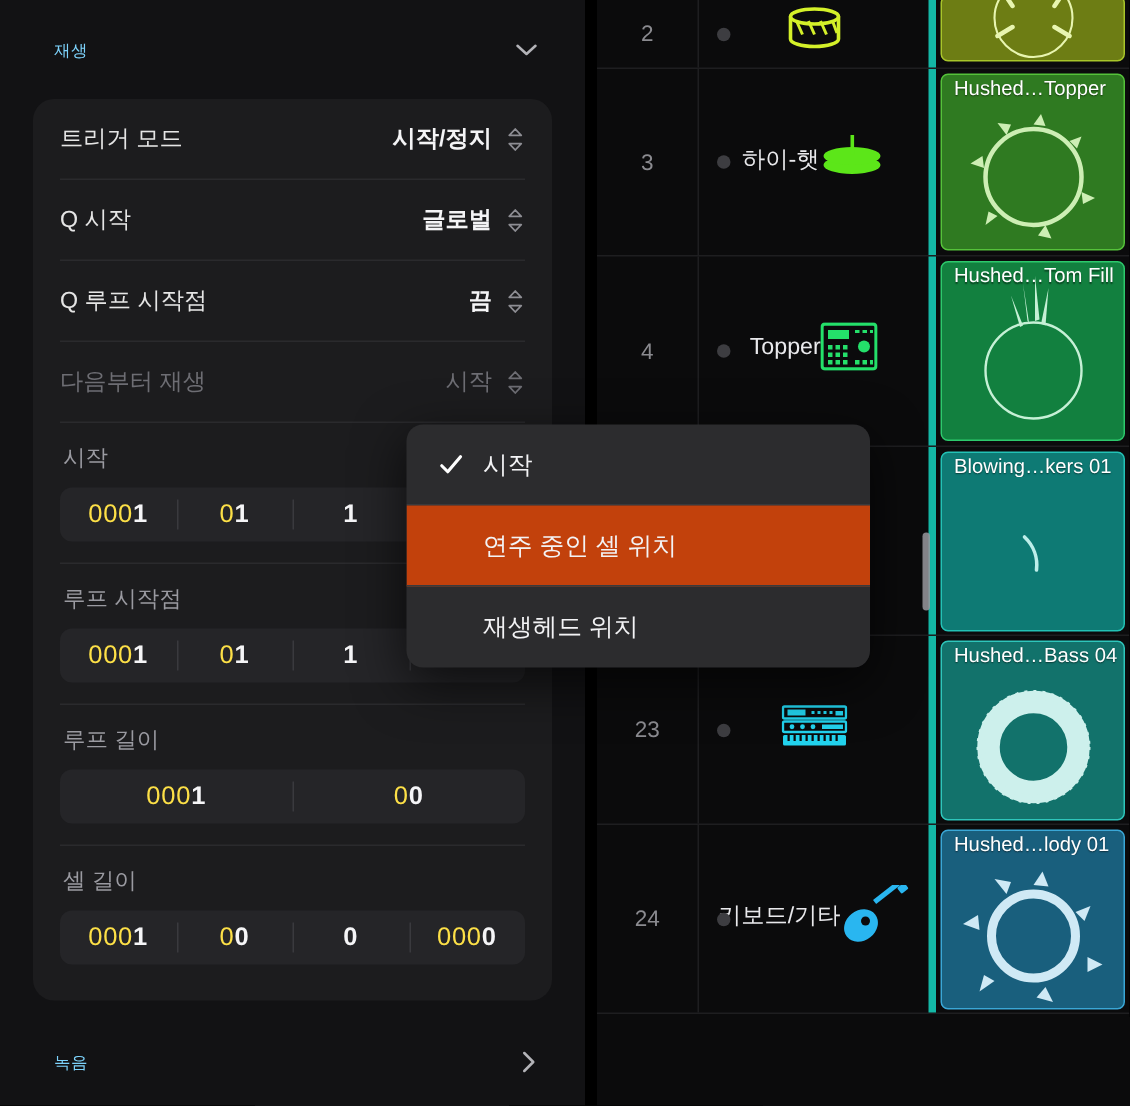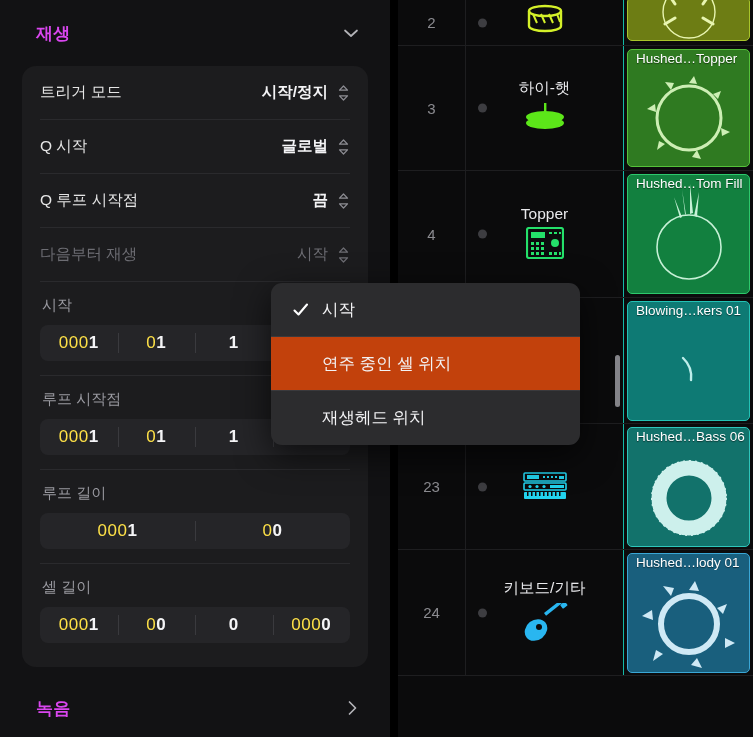--- a/index.html
+++ b/index.html
@@ -14,21 +14,21 @@
   
   #inspector {
     position: absolute; left: 0; top: 0; width: 390px; height: 737px;
     background: #121214;
     overflow: hidden;
   }
   .sect-header {
     display: flex; align-items: center; justify-content: space-between;
     padding: 0 28px 0 36px; height: 66px;
   }
-  .sect-title { color: #d946ef; font-size: 17px; font-weight: bold; letter-spacing: .3px; }
+  .sect-title { color: #7dd3fc; font-size: 11px; font-weight: normal; letter-spacing: .3px; }
   .chev-down { width: 22px; height: 22px; display:block; }
   .card {
     margin: 0 22px 0 22px; background: #1c1c1e; border-radius: 14px;
     padding: 0 0 10px 0;
   }
   .row {
     position: relative; display:flex; align-items:center; justify-content:space-between;
     height: 54px; margin: 0 18px; border-bottom: 1px solid #2a2a2d;
   }
   .row:last-child { border-bottom: none; }
@@ -89,22 +89,22 @@
   }
   .grow {
     position: relative; display:flex; align-items:stretch;
     border-bottom: 1px solid #1e1e20;
   }
   .grow .numcol {
     width: 68px; flex: 0 0 68px; display:flex; align-items:center; justify-content:center;
     color: #8b8b90; font-size: 15px; border-right: 1px solid #1e1e20;
   }
   .grow .tcol {
-    flex: 1 1 auto; position:relative; display:flex; flex-direction:column;
-    align-items:center; justify-content:center; border-right: 1px solid #14b8a6;
+    flex: 1 1 auto; position:relative; display:flex; flex-direction:row;
+    align-items:center; justify-content:center; border-right: 5px solid #14b8a6;
   }
   .tname { color: #e9e9ec; font-size: 15.5px; margin-bottom: 4px; }
   .ticon { font-size: 30px; line-height: 1; }
   .dot {
     position:absolute; left: 12px; top: 50%; transform: translateY(-50%);
     width: 9px; height: 9px; border-radius: 50%; background: #3d3d41;
   }
   .clipcol { width: 129px; flex: 0 0 129px; display:flex; align-items:center; justify-content:center; }
   .clip {
     width: 123px; border-radius: 5px; position: relative; overflow: hidden;
@@ -442,21 +442,21 @@
                 <rect x="24" y="20" width="1.5" height="4"></rect>
                 <rect x="28" y="20" width="1.5" height="4"></rect>
                 <rect x="32" y="20" width="1.5" height="4"></rect>
                 <rect x="36" y="20" width="1.5" height="4"></rect>
               </g>
           </svg>
         </span>
       </div>
       <div class="clipcol">
         <div class="clip" style="height:120px; background:#12726b; border:1.5px solid #2ec6bb;">
-          <span class="cname">Hushed…Bass 06</span>
+          <span class="cname">Hushed…Bass 04</span>
           <svg class="wave" width="112" height="120" viewBox="0 0 112 120">
             <g fill="none" stroke="#cdf0ec">
               <circle cx="56" cy="70" r="30" stroke-width="15"></circle>
               <circle cx="56" cy="70" r="34" stroke-width="4" stroke-dasharray="3 3"></circle>
               <circle cx="56" cy="70" r="37" stroke-width="2" stroke-dasharray="2 4"></circle>
             </g>
           </svg>
         </div>
       </div>
     </div>

